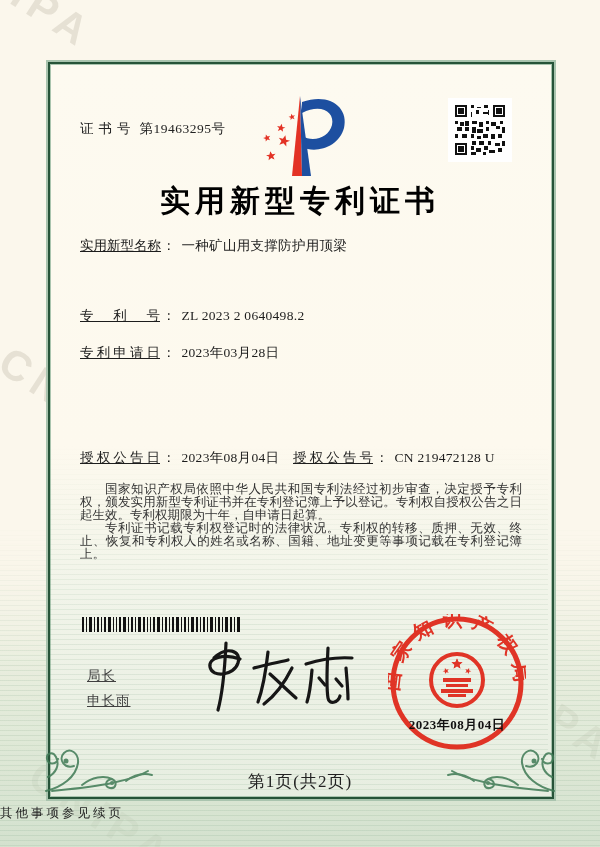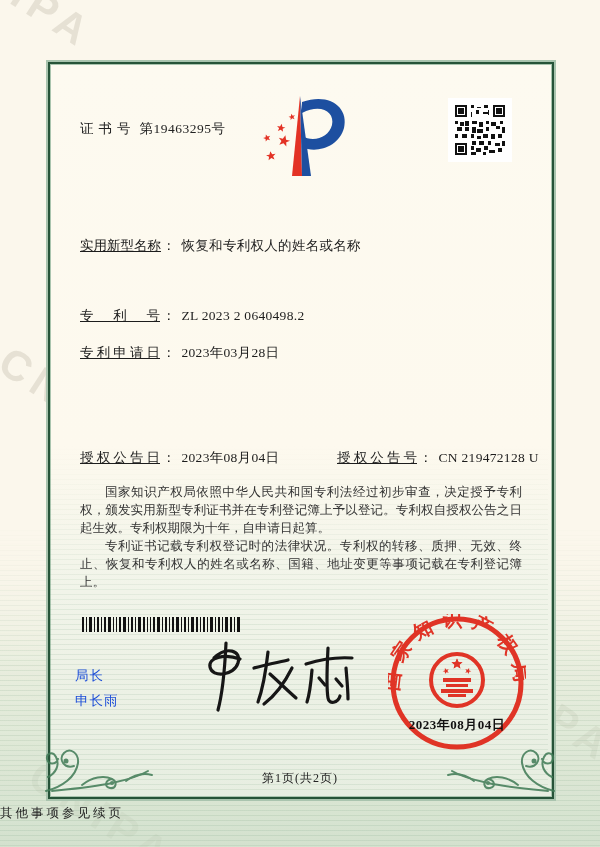--- a/index.html
+++ b/index.html
@@ -50,36 +50,36 @@
   .logo{left:250px;top:88px;width:104px;height:92px;}
   .qr{left:448px;top:98px;width:64px;height:64px;background:#fff;
       display:flex;align-items:center;justify-content:center;}
 
   .title{left:0;top:181px;width:600px;text-align:center;
     font-size:30px;font-weight:700;letter-spacing:5px;color:#000;}
   .f-row{position:absolute;left:80px;width:442px;font-size:13.5px;white-space:nowrap;z-index:3;}
   .f-label{display:inline-block;width:80px;text-align:justify;text-align-last:justify;color:#1d1d1d;text-decoration:underline;}
   .f-colon{display:inline-block;margin:0 6px 0 2px;}
   .f-value{letter-spacing:0.3px;}
-  .f-extra{position:absolute;left:213px;top:0;margin-left:44px;}
-
-  .legal{left:80px;width:442px;font-size:12.5px;line-height:18px;color:#333;
+  .f-extra{position:absolute;left:213px;top:0;}
+
+  .legal{left:80px;width:442px;font-size:12.5px;line-height:13px;color:#333;
     text-align:justify;}
   .legal p{margin:0;text-indent:2em;}
 
   .barcode{left:82px;top:617px;width:158px;height:15px;}
 
-  .signer{left:75px;font-size:13.5px;color:#1d4ed8;letter-spacing:1px;}
+  .signer{left:87px;font-size:13.5px;color:#404040;letter-spacing:1px;text-decoration:underline;}
   .signature{left:188px;top:638px;width:170px;height:78px;}
 
   .seal{left:388px;top:614px;width:138px;height:138px;z-index:4;opacity:0.95;}
   .seal-date{left:390px;top:716px;width:134px;text-align:center;font-size:13px;
     color:#111;z-index:5;letter-spacing:0.5px;font-weight:600;}
 
-  .page-no{left:0;top:770px;width:600px;text-align:center;font-size:12px;
+  .page-no{left:0;top:770px;width:600px;text-align:center;font-size:17px;
     letter-spacing:1px;color:#222;}
   .continuation{left:0;top:805px;width:600px;text-align:left;font-size:12.5px;
     letter-spacing:3px;color:#222;}
 
   .ornament{z-index:2;}
   .orn-br{transform:scaleX(-1);}
 </style>
 </head>
 <body>
 
@@ -194,23 +194,24 @@
           <rect x="12" y="25" width="3" height="2"></rect>
           <rect x="17" y="24" width="2" height="2"></rect>
         <rect x="20" y="26" width="3" height="2"></rect>
           <rect x="25" y="25" width="2" height="2"></rect>
           <rect x="9" y="27" width="3" height="2"></rect>
           <rect x="16" y="27" width="2" height="2"></rect>
       </g>
     </svg>
   </div>
 
+  <div class="abs title">实用新型专利证书</div>
 
   <div class="f-row" style="top:237px">
-    <span class="f-label">实用新型名称</span><span class="f-colon">：</span><span class="f-value">恢复和专利权人的姓名或名称</span>
+    <span class="f-label">实用新型名称</span><span class="f-colon">：</span><span class="f-value">一种矿山用支撑防护用顶梁</span>
   </div>
   <div class="f-row" style="top:307px">
     <span class="f-label">专利号</span><span class="f-colon">：</span><span class="f-value">ZL 2023 2 0640498.2</span>
   </div>
   <div class="f-row" style="top:344px">
     <span class="f-label">专利申请日</span><span class="f-colon">：</span><span class="f-value">2023年03月28日</span>
   </div>
   <div class="f-row" style="top:449px">
     <span class="f-label">授权公告日</span><span class="f-colon">：</span><span class="f-value">2023年08月04日</span>
     <span class="f-extra">

